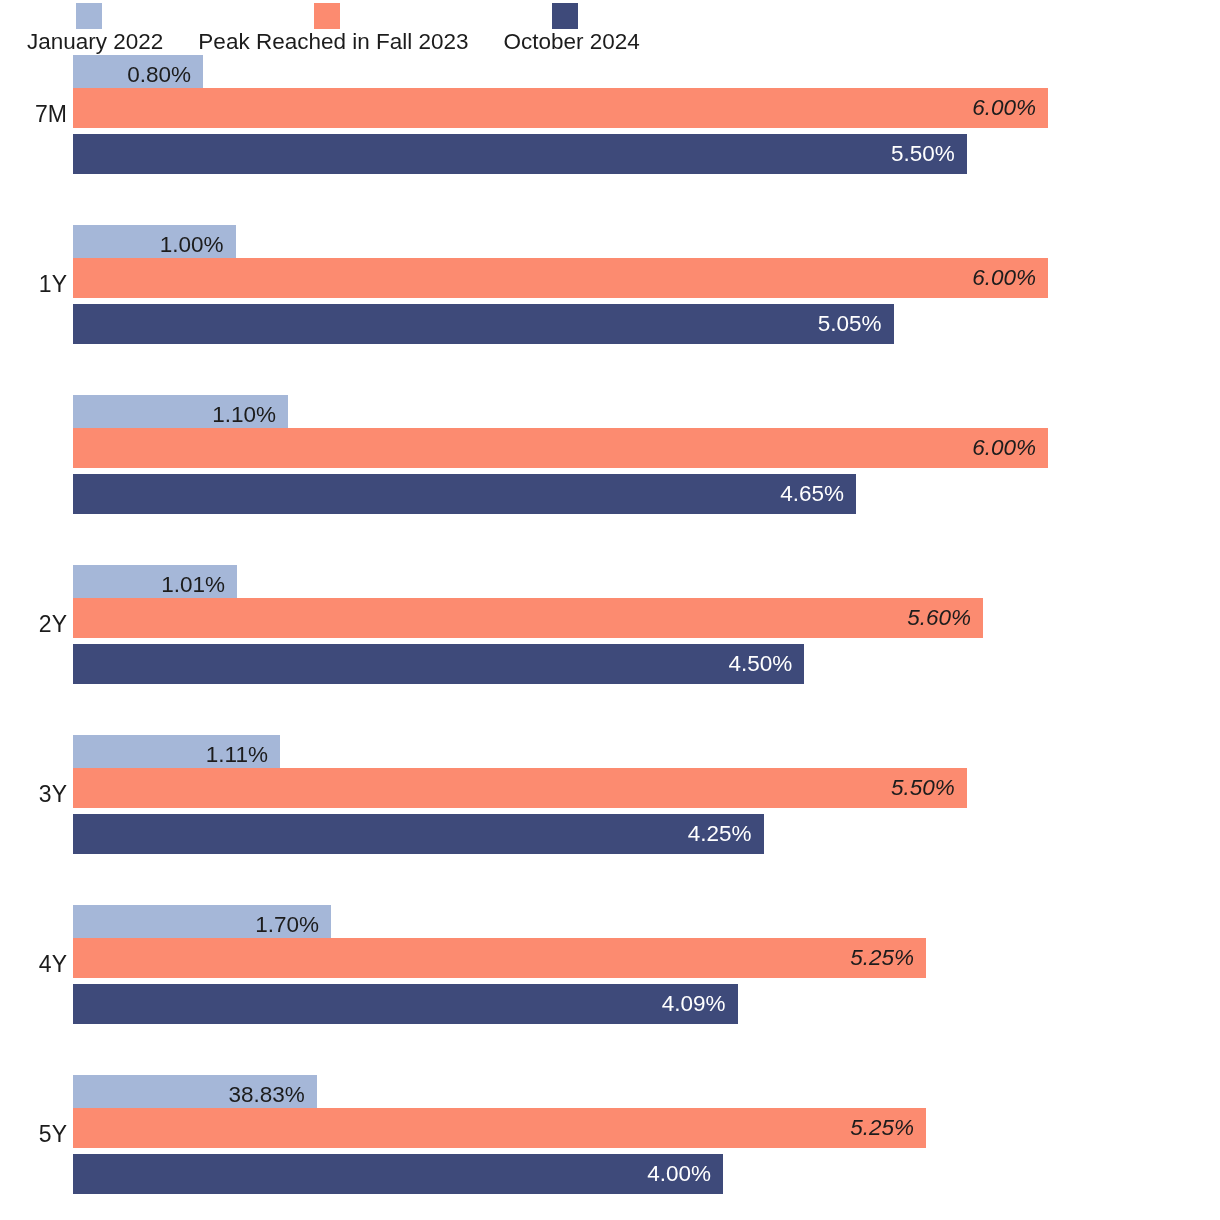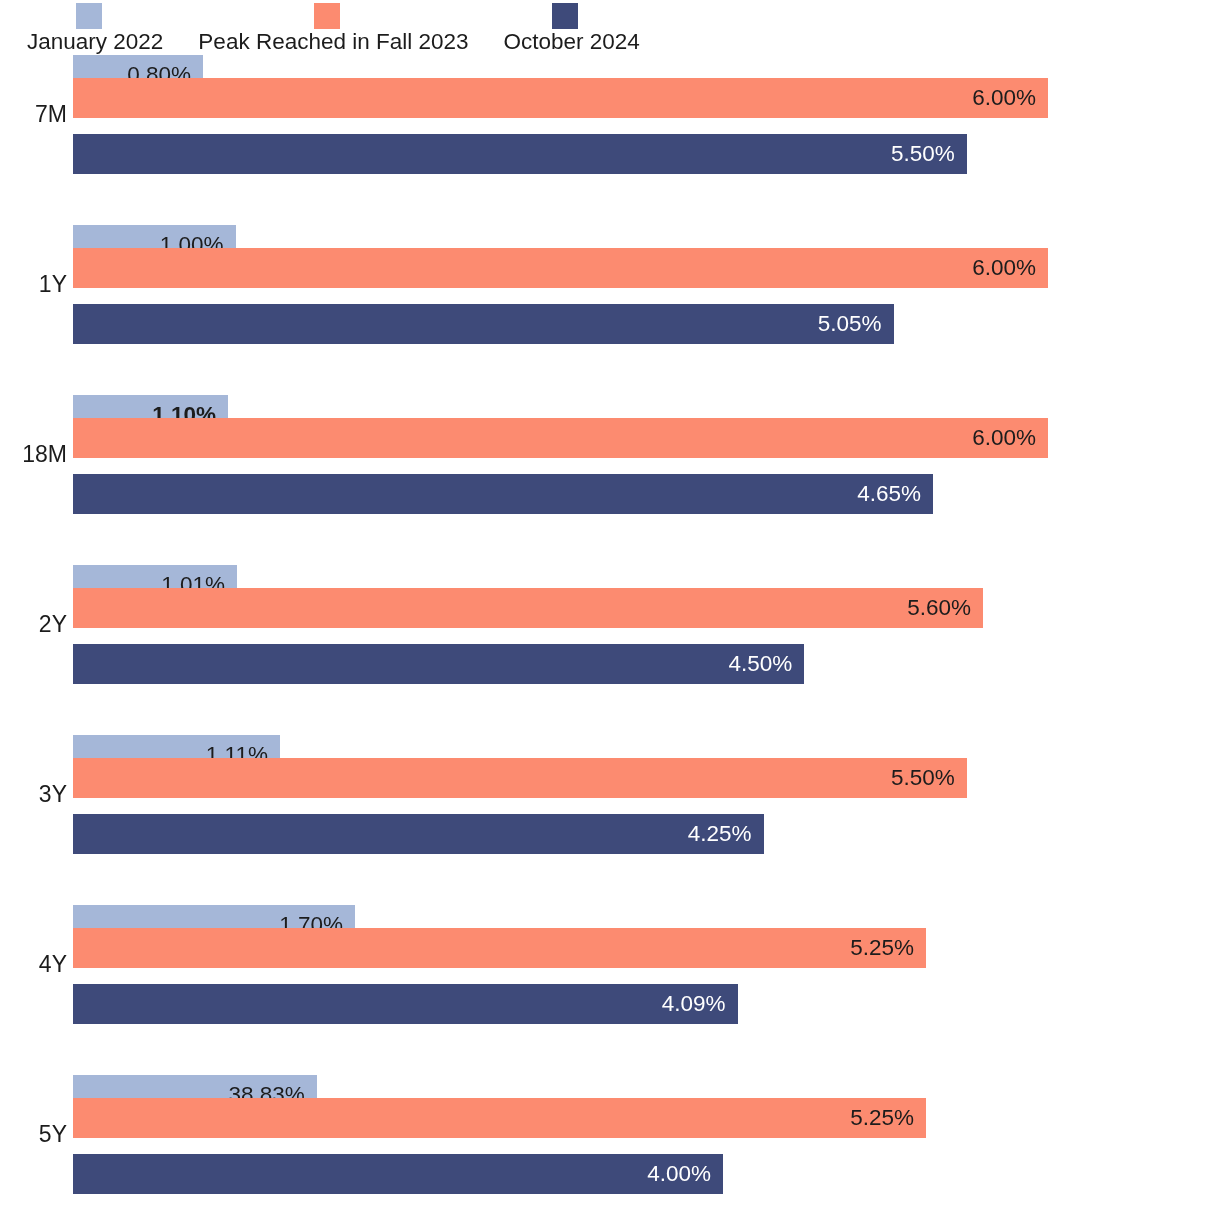--- a/index.html
+++ b/index.html
@@ -73,21 +73,21 @@
   .bar-row {
     position: absolute;
     left: 73px;
     height: 39.6px;
     display: flex;
     align-items: center;
     justify-content: flex-end;
     box-sizing: border-box;
   }
   .bar-row.r0 { top: 0px; }
-  .bar-row.r1 { top: 23px; }
+  .bar-row.r1 { top: 33px; font-style: italic; }
   .bar-row.r2 { top: 79.2px; }
 
   .bar-value {
     font-size: 22.5px;
     line-height: 1;
     padding-right: 12px;
     white-space: nowrap;
   }
   .series-0 .bar-value { color: #1c1c1c; }
   .series-1 .bar-value { color: #1c1c1c; }
@@ -130,28 +130,27 @@
         <span class="bar-value">1.00%</span>
       </div>
       <div class="bar-row r1 series-1" style="background: rgb(252, 139, 112); width: 975px;">
         <span class="bar-value">6.00%</span>
       </div>
       <div class="bar-row r2 series-2" style="background: rgb(62, 74, 122); width: 820.625px;">
         <span class="bar-value">5.05%</span>
       </div>
     </div>
     <div class="group">
-      <div class="cat-label">18M</div>
-      <div class="bar-row r0 series-0" style="background: rgb(165, 183, 216); width: 155px; font-weight: bold;">
+      <div class="bar-row r0 series-0" style="background: rgb(165, 183, 216); width: 215px;">
         <span class="bar-value">1.10%</span>
       </div>
       <div class="bar-row r1 series-1" style="background: rgb(252, 139, 112); width: 975px;">
         <span class="bar-value">6.00%</span>
       </div>
-      <div class="bar-row r2 series-2" style="background: rgb(62, 74, 122); width: 860px; padding-left: 28px;">
+      <div class="bar-row r2 series-2" style="background: rgb(62, 74, 122); width: 783px; padding-left: 28px;">
         <span class="bar-value">4.65%</span>
       </div>
     </div>
     <div class="group">
       <div class="cat-label">2Y</div>
       <div class="bar-row r0 series-0" style="background: rgb(165, 183, 216); width: 164.125px;">
         <span class="bar-value">1.01%</span>
       </div>
       <div class="bar-row r1 series-1" style="background: rgb(252, 139, 112); width: 910px;">
         <span class="bar-value">5.60%</span>
@@ -167,21 +166,21 @@
       </div>
       <div class="bar-row r1 series-1" style="background: rgb(252, 139, 112); width: 893.75px;">
         <span class="bar-value">5.50%</span>
       </div>
       <div class="bar-row r2 series-2" style="background: rgb(62, 74, 122); width: 690.625px;">
         <span class="bar-value">4.25%</span>
       </div>
     </div>
     <div class="group">
       <div class="cat-label">4Y</div>
-      <div class="bar-row r0 series-0" style="background: rgb(165, 183, 216); width: 282px;">
+      <div class="bar-row r0 series-0" style="background: rgb(165, 183, 216); width: 258px;">
         <span class="bar-value">1.70%</span>
       </div>
       <div class="bar-row r1 series-1" style="background: rgb(252, 139, 112); width: 853.125px;">
         <span class="bar-value">5.25%</span>
       </div>
       <div class="bar-row r2 series-2" style="background: rgb(62, 74, 122); width: 664.625px;">
         <span class="bar-value">4.09%</span>
       </div>
     </div>
     <div class="group">

